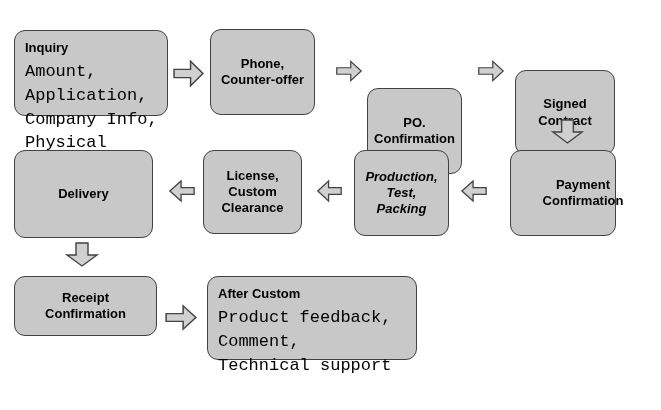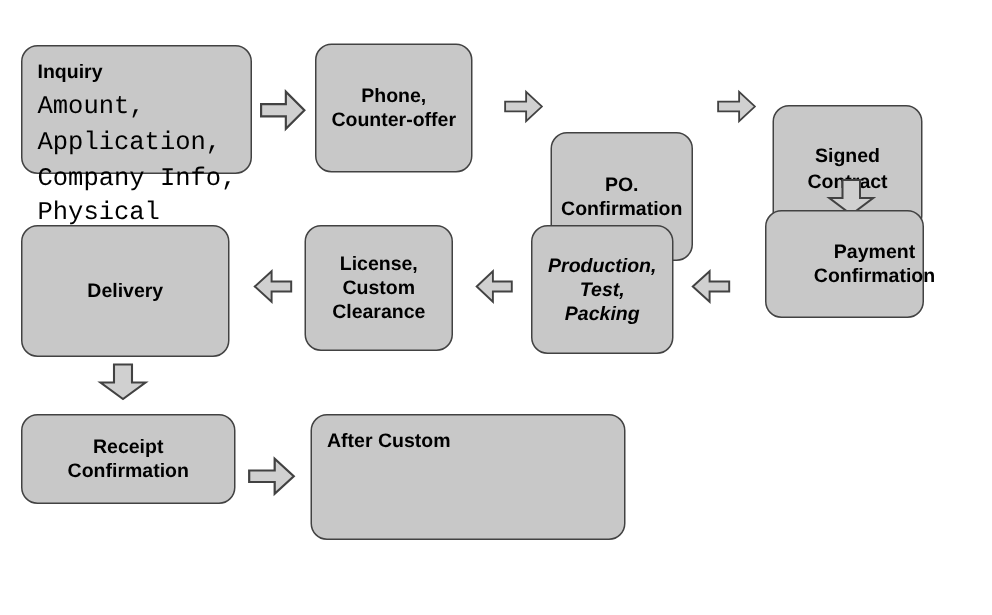--- a/index.html
+++ b/index.html
@@ -44,21 +44,21 @@
     line-height: 1.4;
     margin: 0 8px 0 10px;
     white-space: pre-line;
     font-family: Liberation Mono, monospace;
   }
   
   .n0 { left: 14px;  top: 30px;  width: 154px; height: 86px; }
   .n1 { left: 210px; top: 29px;  width: 105px; height: 86px; }
   .n2 { left: 367px; top: 40px;  width: 95px;  height: 86px; margin-top: 48px; }
   .n3 { left: 515px; top: 30px;  width: 100px; height: 85px; margin-top: 40px; }
-  .n4 { left: 510px; top: 140px; width: 106px; height: 72px; padding-left: 40px; }
+  .n4 { left: 510px; top: 150px; width: 106px; height: 86px; padding-left: 40px; }
   .n5 { left: 354px; top: 150px; width: 95px;  height: 86px; font-style: italic; }
   .n6 { left: 203px; top: 150px; width: 99px;  height: 84px; }
   .n7 { left: 14px;  top: 150px; width: 139px; height: 88px; }
   .n8 { left: 14px;  top: 276px; width: 143px; height: 60px; }
   .n9 { left: 207px; top: 276px; width: 210px; height: 84px; }
 
   .arrow { position: absolute; }
   .arrow svg { display: block; width: 100%; height: 100%; }
   .arrow polygon {
     fill: var(--arrow_fill, #d0d0d0);
@@ -179,15 +179,17 @@
   </div>
 
   <div class="arrow a8">
     <svg viewBox="0 0 32 32" preserveAspectRatio="none">
         <polygon points="2,12 18,12 18,4 30,16 18,28 18,20 2,20"></polygon>
       </svg>
   </div>
 
   <div class="node n9">
     <div class="title">After Custom</div>
+    <div class="body">Product feedback, Comment,
+Technical support</div>
   </div>
 
 </div>
 
 </body></html>

